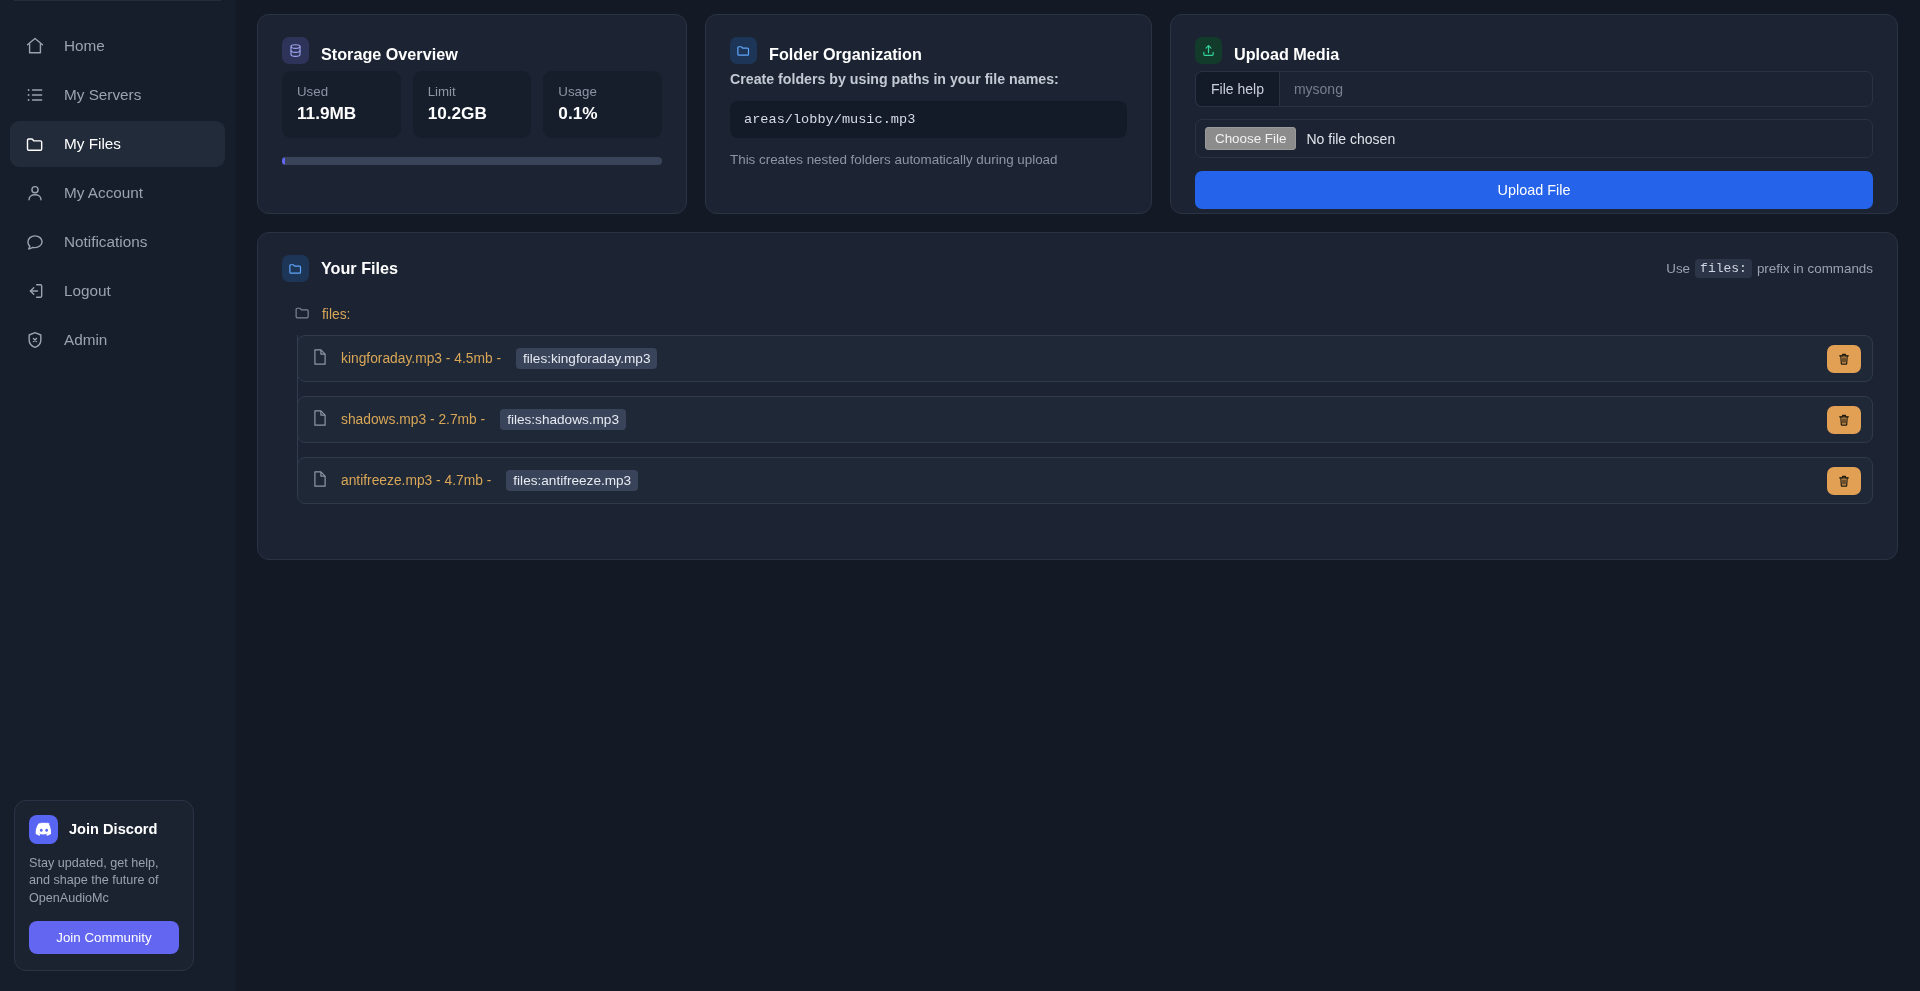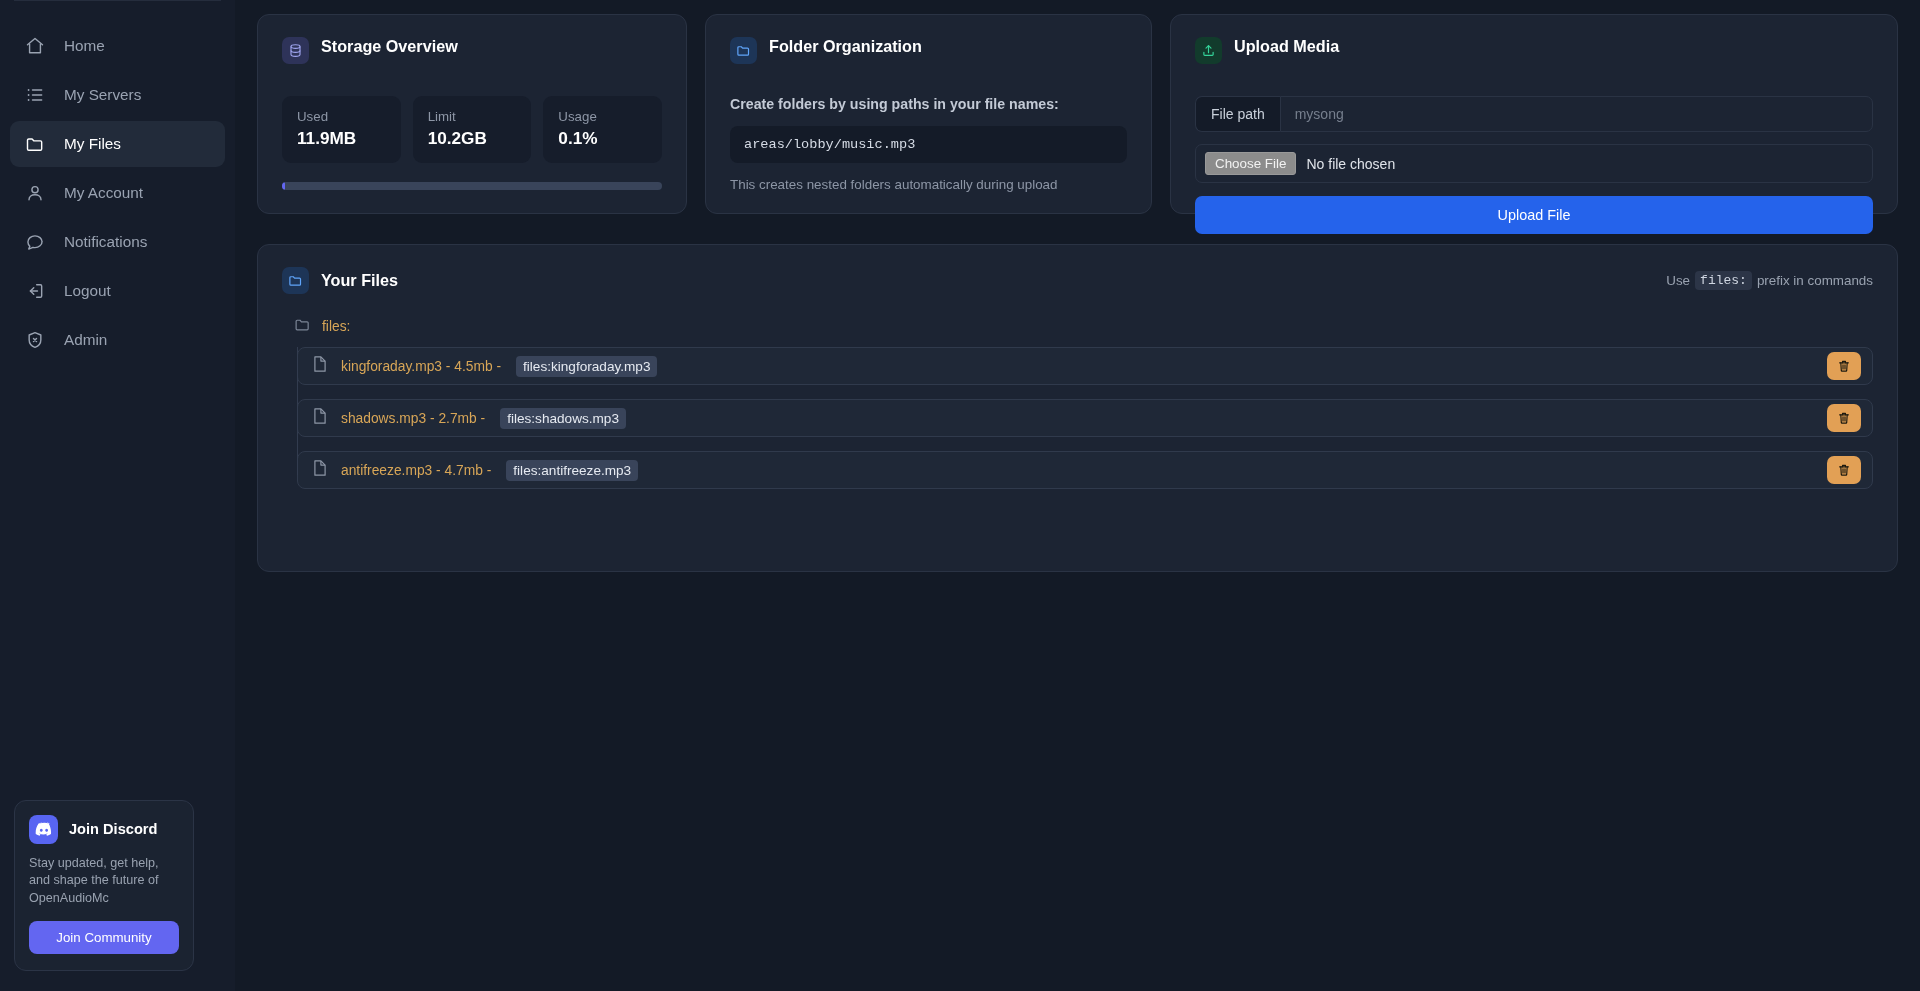--- a/index.html
+++ b/index.html
@@ -64,21 +64,21 @@
     padding: 9px 0; font-size: 13.3px; font-family: inherit; cursor: pointer;
   }
 
   
   .main { flex: 1; padding: 14px 22px 0 22px; overflow: hidden; }
   .top-row { display: flex; gap: 18px; }
   .card {
     background: #1c2433; border: 1px solid #2a3344; border-radius: 12px;
     padding: 22px 24px;
   }
-  .card-head { display:flex; align-items:flex-start; gap: 12px; margin-bottom: 32px; }
+  .card-head { display:flex; align-items:flex-end; gap: 12px; margin-bottom: 7px; }
   .card-badge {
     width: 27px; height: 27px; border-radius: 7px;
     display:flex; align-items:center; justify-content:center; flex-shrink:0;
   }
   .badge-indigo { background: #2e3359; }
   .badge-blue   { background: #1d3557; }
   .badge-green  { background: #123b2c; }
   .badge-blue2  { background: #1d3557; }
   .card-title { color:#ffffff; font-size: 16.2px; font-weight: bold; }
 
@@ -131,21 +131,21 @@
     font-family: inherit; cursor: pointer;
   }
   .no-file { color:#e0e4ea; font-size: 14px; }
   .upload-btn {
     width:100%; background:#2563eb; color:#fff; border:none; border-radius: 7px;
     padding: 11px 0; font-size: 14.4px; font-family: inherit; cursor:pointer;
   }
 
   
   .files-card {
-    margin-top: 30px; background:#1c2433; border:1px solid #2a3344;
+    margin-top: 18px; background:#1c2433; border:1px solid #2a3344;
     border-radius: 12px; padding: 22px 24px 38px 24px; height: 328px;
   }
   .files-head {
     display:flex; align-items:center; justify-content:space-between; margin-bottom: 22px;
   }
   .files-head-left { display:flex; align-items:center; gap: 12px; }
   .files-hint { color:#99a2b0; font-size: 13.4px; display:flex; align-items:center; gap: 5px;}
   .files-hint code {
     font-family: "Liberation Mono", monospace; font-size: 13px;
     background:#2c3547; color:#cfd6e1; border-radius: 4px; padding: 2px 5px;
@@ -154,21 +154,21 @@
   .folder-row { display:flex; align-items:center; gap: 11px; margin-bottom: 10px; padding-left: 12px;}
   .folder-row-label { color:#d8a657; font-size: 13.8px; }
   .tree-children { position: relative; padding-left: 15px; }
   .tree-children:before {
     content:''; position:absolute; left: 15px; top: 0; bottom: 14px;
     width: 1px; background:#323c4f;
   }
   .file-row {
     margin-left: 0; margin-bottom: 14px;
     background:#1f2837; border:1px solid #303a4c; border-radius: 8px;
-    height: 38px; display:flex; align-items:center; justify-content:space-between;
+    height: 47px; display:flex; align-items:center; justify-content:space-between;
     padding: 0 11px 0 14px;
   }
   .file-left { display:flex; align-items:center; gap: 13px; }
   .file-name { color:#d8a657; font-size: 13.8px; }
   .file-ref {
     background:#39445a; color:#e6eaf1; border-radius: 4px;
     padding: 3px 7px; font-size: 13.6px; margin-left: 2px;
   }
   .del-btn {
     width: 34px; height: 28px; border-radius: 7px; background:#e8a košt;
@@ -324,21 +324,21 @@
           <span class="card-badge badge-green">
             <svg width="15" height="15" viewBox="0 0 24 24" fill="none" stroke="#34d399" stroke-width="1.9" stroke-linecap="round" stroke-linejoin="round">
                 <path d="M12 15.5V4.5"></path>
                 <path d="M8 8.2 12 4.3l4 3.9"></path>
                 <path d="M4.6 14.8v3.6a1.4 1.4 0 0 0 1.4 1.4h12a1.4 1.4 0 0 0 1.4-1.4v-3.6"></path>
               </svg>
           </span>
           <span class="card-title">Upload Media</span>
         </div>
         <div class="upload-row">
-          <span class="input-addon">File path</span>
+          <span class="input-addon">File help</span>
           <input class="path-input" type="text" placeholder="mysong" style="">
         </div>
         <div class="file-field">
           <button class="choose-btn">Choose File</button>
           <span class="no-file">No file chosen</span>
         </div>
         <button class="upload-btn">Upload File</button>
       </section>
     </div>
 

